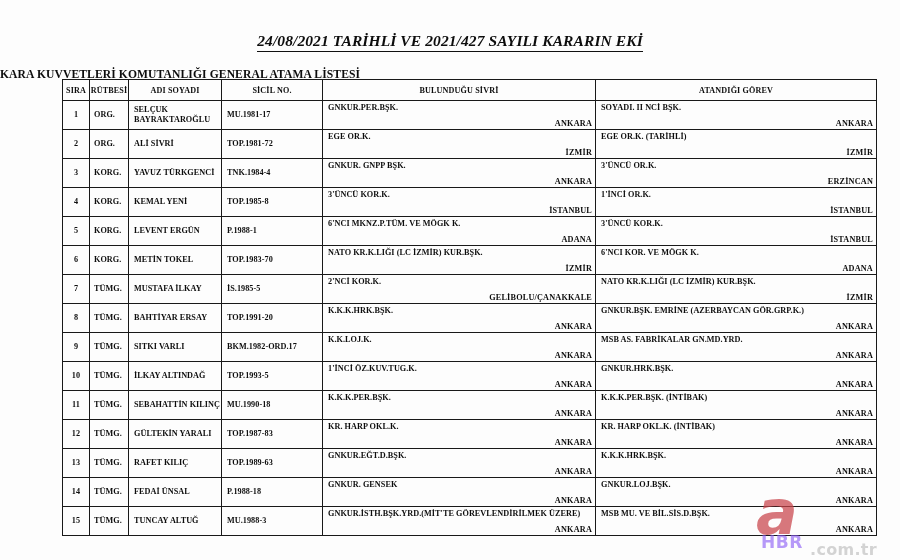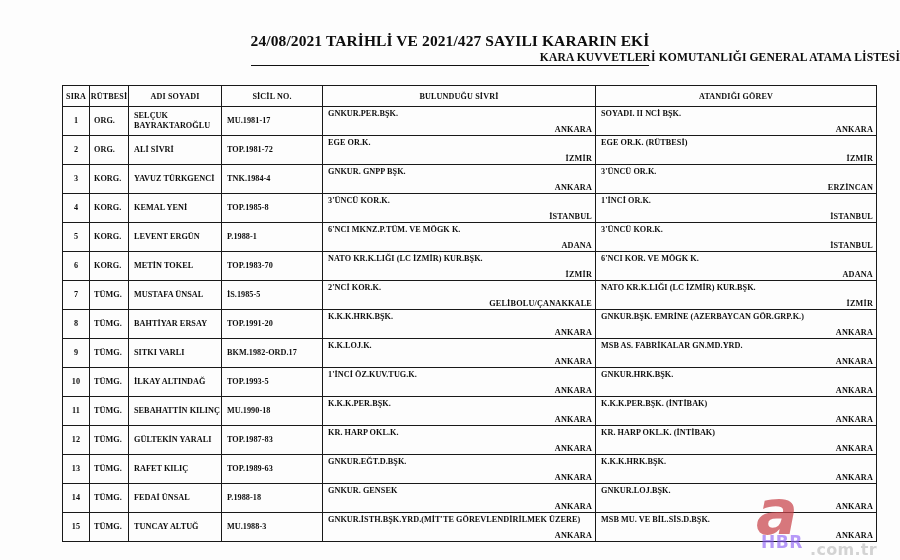--- a/index.html
+++ b/index.html
@@ -28,38 +28,39 @@
     left: 0;
     top: 32px;
     width: 900px;
     text-align: center;
     font-size: 15.5px;
     font-weight: bold;
     letter-spacing: 0.1px;
   }
   .doc-title .underline {
     border-bottom: 1.3px solid #111;
-    padding-bottom: 16px;
+    padding-bottom: 2px;
+    font-style: italic;
   }
   .doc-subtitle {
     position: absolute;
     left: 0;
-    top: 51px;
+    top: 68px;
     width: 900px;
-    text-align: right;
+    text-align: left;
     font-size: 11.6px;
     font-weight: bold;
     letter-spacing: 0.1px;
   }
 
   
   .table-wrap {
     position: absolute;
     left: 62px;
-    top: 85px;
+    top: 79px;
     width: 810px;
   }
   table.atama {
     border-collapse: collapse;
     width: 810px;
     table-layout: fixed;
     font-size: 8.2px;
     font-weight: bold;
   }
   table.atama th,
@@ -228,21 +229,21 @@
               <span class="cellpad">TOP.1981-72</span>
             </td>
             <td class="c-gorev">
               <div class="duty">
                 <span class="task">EGE OR.K.</span>
                 <span class="city">İZMİR</span>
               </div>
             </td>
             <td class="c-atama">
               <div class="duty">
-                <span class="task">EGE OR.K. (RÜTBESİ)</span>
+                <span class="task">EGE OR.K. (TARİHLİ)</span>
                 <span class="city">İZMİR</span>
               </div>
             </td>
           </tr>
           <tr>
             <td class="c-sira">
               <span class="cellpad">3</span>
             </td>
             <td class="c-rutbe">
               <span class="cellpad">KORG.</span>
@@ -345,21 +346,21 @@
             </td>
           </tr>
           <tr>
             <td class="c-sira">
               <span class="cellpad">7</span>
             </td>
             <td class="c-rutbe">
               <span class="cellpad">TÜMG.</span>
             </td>
             <td class="c-ad">
-              <span class="cellpad">MUSTAFA ÜNSAL</span>
+              <span class="cellpad">MUSTAFA İLKAY</span>
             </td>
             <td class="c-sicil">
               <span class="cellpad">İS.1985-5</span>
             </td>
             <td class="c-gorev">
               <div class="duty">
                 <span class="task">2'NCİ KOR.K.</span>
                 <span class="city">GELİBOLU/ÇANAKKALE</span>
               </div>
             </td>

